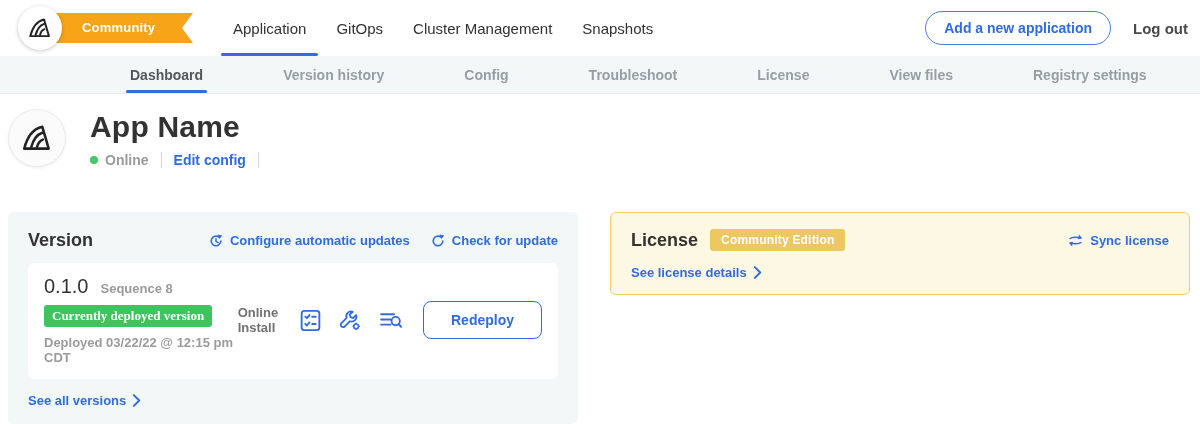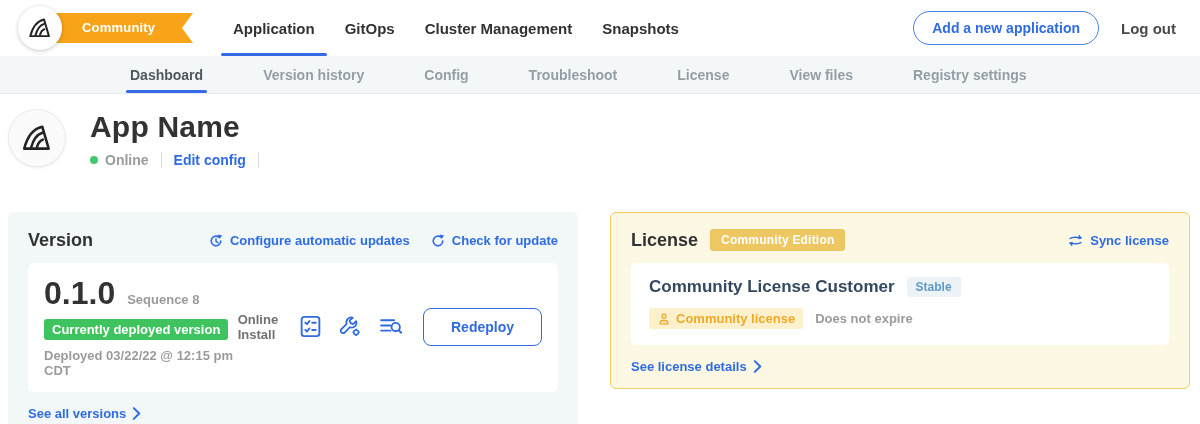--- a/index.html
+++ b/index.html
@@ -10,32 +10,32 @@
   .topnav { position:relative; height:56px; background:#fff; display:flex; align-items:stretch; }
   .brand { position:absolute; left:18px; top:5px; width:175px; height:46px; }
   .ribbon { position:absolute; left:24px; top:8px; height:30px; line-height:30px;
     background:#f7a418; color:#fff; font-size:13px; font-weight:bold;
     padding:0 22px 0 40px; letter-spacing:.2px;
     clip-path:polygon(0 0,100% 0,calc(100% - 11px) 50%,100% 100%,0 100%); }
   .logo-circle { position:absolute; left:0; top:1px; width:44px; height:44px; border-radius:50%;
     background:#fff; box-shadow:0 1px 4px rgba(0,0,0,.22); display:flex; align-items:center; justify-content:center; z-index:2; }
   .mainnav { position:absolute; left:233px; top:0; height:56px; display:flex; gap:30px; }
   .mainnav-item { position:relative; display:flex; align-items:center; height:56px;
-    font-size:15px; font-weight:700; color:#323232; cursor:pointer; }
+    font-size:15px; font-weight:400; color:#323232; cursor:pointer; }
   .mainnav-item.active::after { content:""; position:absolute; left:-12px; right:-12px; bottom:0;
     height:3px; background:#3569e6; border-radius:2px; }
-  .topnav-right { position:absolute; right:24px; top:0; height:56px; display:flex; align-items:center; gap:22px; }
+  .topnav-right { position:absolute; right:12px; top:0; height:56px; display:flex; align-items:center; gap:22px; }
   .add-app-btn { background:#fff; border:1.5px solid #4a7ee8; color:#2e6ce0; font-weight:bold;
     font-size:14px; padding:8px 18px; border-radius:19px; cursor:pointer;
     font-family:"Liberation Sans","DejaVu Sans",sans-serif; }
   .logout { font-size:15px; font-weight:600; color:#4a4a4a; cursor:pointer; }
 
   
   .subnav { height:38px; background:#f4f7f8; border-bottom:1px solid #e9ecee;
-    display:flex; align-items:stretch; padding-left:130px; gap:60px; }
+    display:flex; align-items:stretch; padding-left:130px; gap:80px; }
   .subnav-item { position:relative; display:flex; align-items:center; font-size:14px;
     font-weight:600; color:#959ea5; cursor:pointer; }
   .subnav-item.active { color:#50575d; font-weight:bold; }
   .subnav-item.active::after { content:""; position:absolute; left:-4px; right:-4px; bottom:0;
     height:3px; background:#3569e6; border-radius:2px; }
 
   
   .app-header { display:flex; margin:14px 0 0 8px;align-items:center; }
   .app-avatar { width:58px; height:58px; border-radius:50%; background:#fbfbfb;
     border:1px solid #ececec; box-shadow:0 1px 3px rgba(0,0,0,.08);
@@ -57,24 +57,24 @@
   .card-title { font-size:18px; font-weight:bold; color:#323232; }
   .head-links { margin-left:auto; display:flex; gap:20px; align-items:center; }
   .blue-link { display:flex; align-items:center; gap:6px; font-size:13px; font-weight:bold;
     color:#2e6ce0; cursor:pointer; text-decoration:none; white-space:nowrap; }
   .white-box { background:#fff; border-radius:6px; margin-top:12px; }
 
   
   .version-box { padding:12px 16px 14px; display:flex; align-items:center; min-height:88px; }
   .ver-left { }
   .ver-num-row { display:flex; align-items:baseline; }
-  .ver-num { font-size:32px; font-weight:700; color:#323232; }
+  .ver-num { font-size:20px; font-weight:400; color:#323232; }
   .seq { font-size:13px; font-weight:600; color:#9b9b9b; margin-left:12px; }
   .green-badge { display:inline-block; margin-top:7px; background:#3fc35f; color:#fff;
-    font-size:13px; font-weight:bold; padding:3px 8px; border-radius:3px; }
+    font-size:13px; font-weight:bold; padding:3px 8px; border-radius:3px;font-family:Liberation Serif, serif; }
   .deployed { margin-top:8px; font-size:13px; font-weight:600; color:#9b9b9b; }
   .ver-right { margin-left:auto; display:flex; align-items:center; gap:15px; }
   .install-type { font-size:13px; font-weight:bold; color:#717171; margin-right:4px; }
   .icon-btn { background:none; border:none; padding:0; cursor:pointer; display:flex; }
   .redeploy-btn { background:#fff; border:1px solid #2e6ce0; color:#2e6ce0; font-weight:bold;
     font-size:14px; padding:10px 27px; border-radius:8px; cursor:pointer; margin-left:4px;
     font-family:"Liberation Sans","DejaVu Sans",sans-serif; }
   .card-foot-link { margin-top:14px; display:flex; }
 
   
@@ -276,38 +276,20 @@
               <path d="M16.5 11.5 C14.5 13.5 7 13.5 4.5 11.7"></path>
             </g>
             <polygon points="14.2,1.8 18,6.2 13,7.6" fill="#2e6ce0"></polygon>
             <polygon points="5.8,16.2 2,11.8 7,10.4" fill="#2e6ce0"></polygon>
           </svg>
           <span>Sync license</span>
         </a>
       </div>
     </div>
 
-    <div class="white-box license-box">
-      <div class="cust-row">
-        <span class="cust-name">Community License Customer</span>
-        <span class="stable-badge">Stable</span>
-      </div>
-      <div class="lic-row">
-        <span class="lic-type-badge">
-          <svg width="14" height="14" viewBox="0 0 16 16">
-            <g fill="none" stroke="#edaa29" stroke-width="1.5" stroke-linecap="round">
-              <circle cx="8" cy="4.8" r="2.2"></circle>
-              <path d="M3.6 13.6 v-.9 a3 3 0 0 1 3-3 h2.8 a3 3 0 0 1 3 3 v.9 z"></path>
-            </g>
-          </svg>
-          <span>Community license</span>
-        </span>
-        <span class="expiry">Does not expire</span>
-      </div>
-    </div>
 
     <div class="card-foot-link">
       <a class="blue-link">
         <span>See license details</span>
         <svg width="9" height="13" viewBox="0 0 8 12">
           <polyline points="1.5,1 6.5,6 1.5,11" fill="none" stroke="#2e6ce0" stroke-width="1.8" stroke-linecap="round" stroke-linejoin="round"></polyline>
         </svg>
       </a>
     </div>
   </section>

